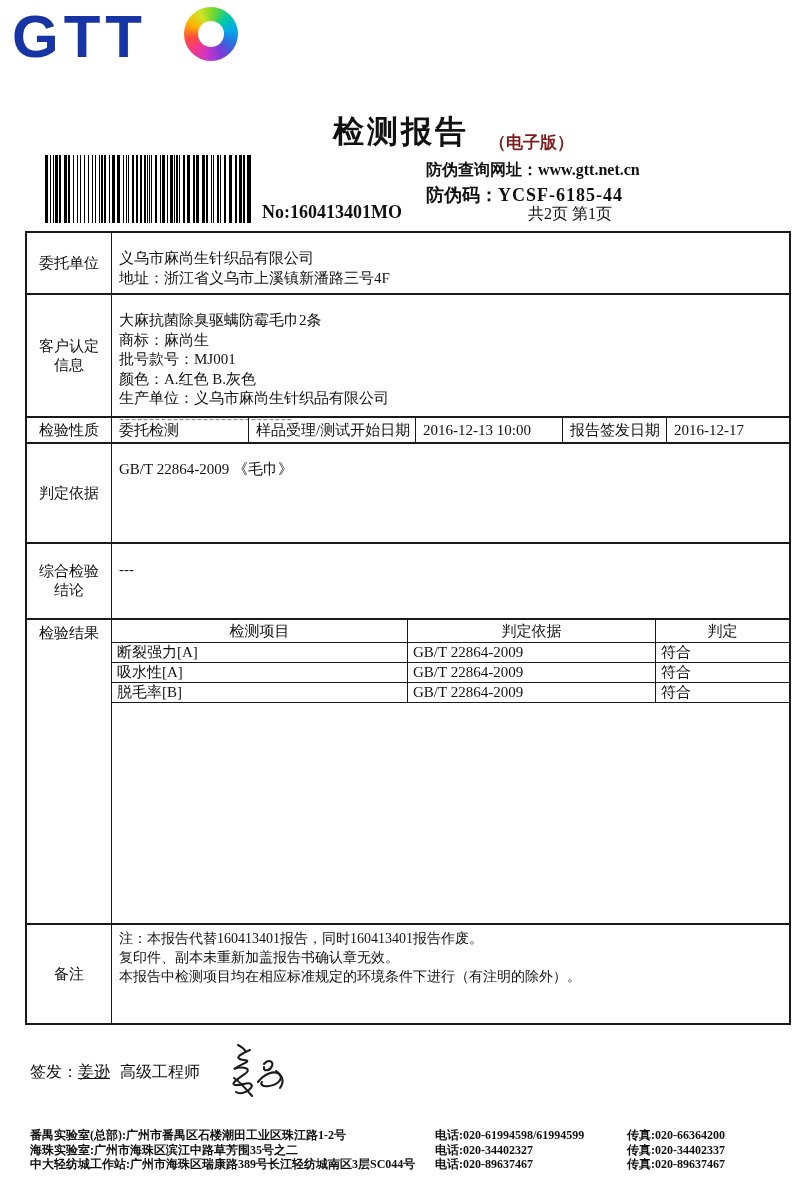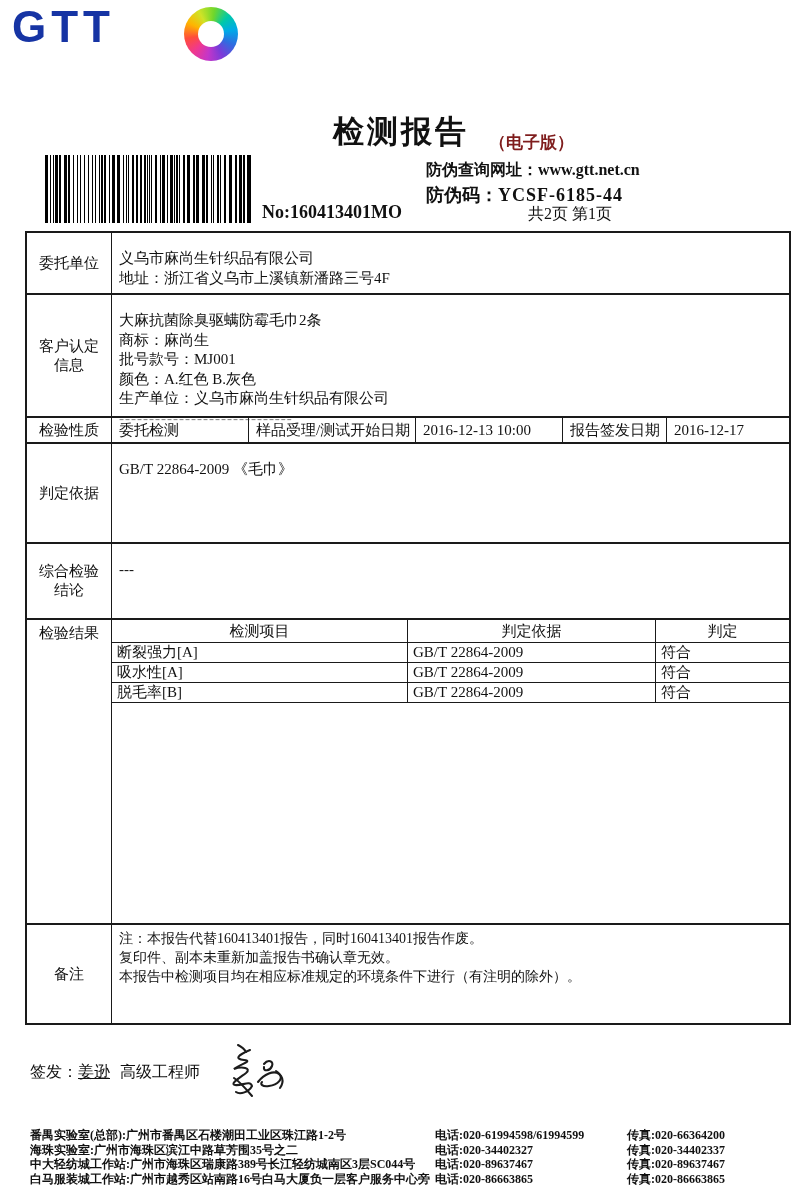--- a/index.html
+++ b/index.html
@@ -6,21 +6,21 @@
   html,body { background:#fff; }
   .page {
     position:relative; width:800px; height:1204px; background:#fff;
     font-family:"Liberation Serif","DejaVu Serif",serif; color:#111;
     overflow:hidden; margin:0 auto;
   }
   
   .logo-text {
     position:absolute; left:12px; top:2px;
     font-family:"Liberation Sans","DejaVu Sans",sans-serif;
-    font-weight:900; font-size:44px; letter-spacing:5px; color:#1634a4;
+    font-weight:900; font-size:60px; letter-spacing:5px; color:#1634a4;
   }
   .logo-icon {
     position:absolute; left:184px; top:7px; width:54px; height:54px; border-radius:50%;
     background:conic-gradient(from -100deg,#ff4d3a,#ffb400,#cfe327,#6fd62c,#00c9a7,#00a9e8,#2f6ce0,#7a3bd8,#c436c9,#f0388f,#ff4d3a);
   }
   .logo-icon::after {
     content:""; position:absolute; left:14px; top:14px; width:26px; height:26px;
     border-radius:50%; background:#fff;
   }
   
@@ -189,20 +189,15 @@
     <div class="frow">
       <div class="faddr">海珠实验室:广州市海珠区滨江中路草芳围35号之二</div>
       <div class="fphone">电话:020-34402327</div>
       <div class="ffax">传真:020-34402337</div>
     </div>
     <div class="frow">
       <div class="faddr">中大轻纺城工作站:广州市海珠区瑞康路389号长江轻纺城南区3层SC044号</div>
       <div class="fphone">电话:020-89637467</div>
       <div class="ffax">传真:020-89637467</div>
     </div>
-    <div class="frow">
-      <div class="faddr">白马服装城工作站:广州市越秀区站南路16号白马大厦负一层客户服务中心旁</div>
-      <div class="fphone">电话:020-86663865</div>
-      <div class="ffax">传真:020-86663865</div>
-    </div>
   </div>
 
 </div>
 
 </body></html>

